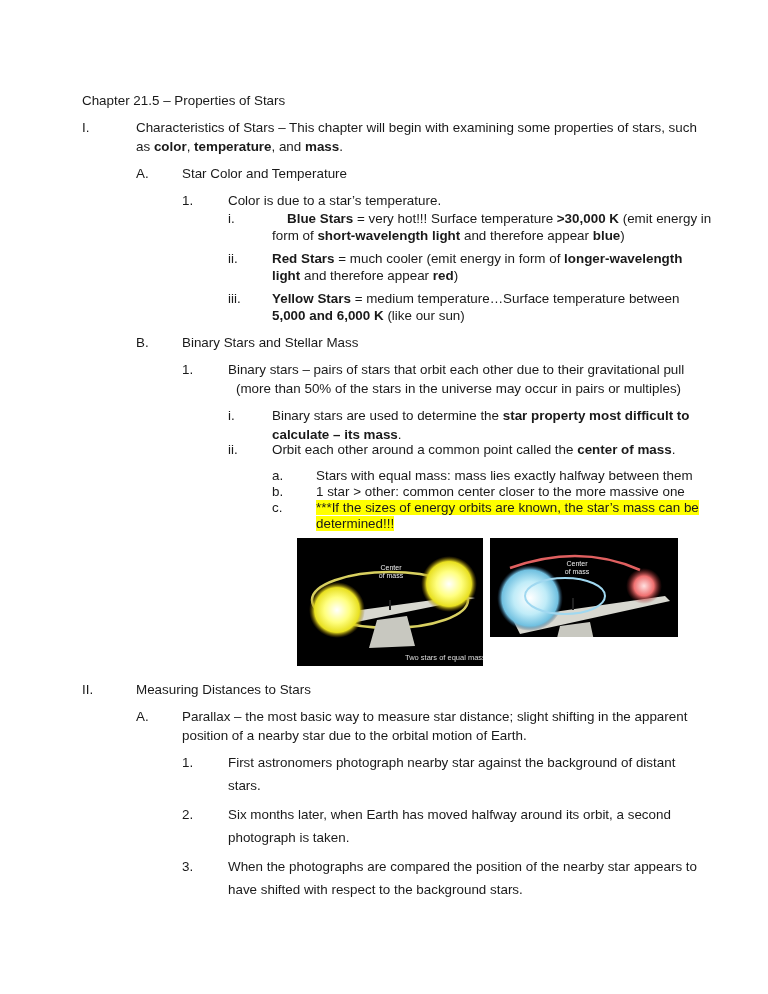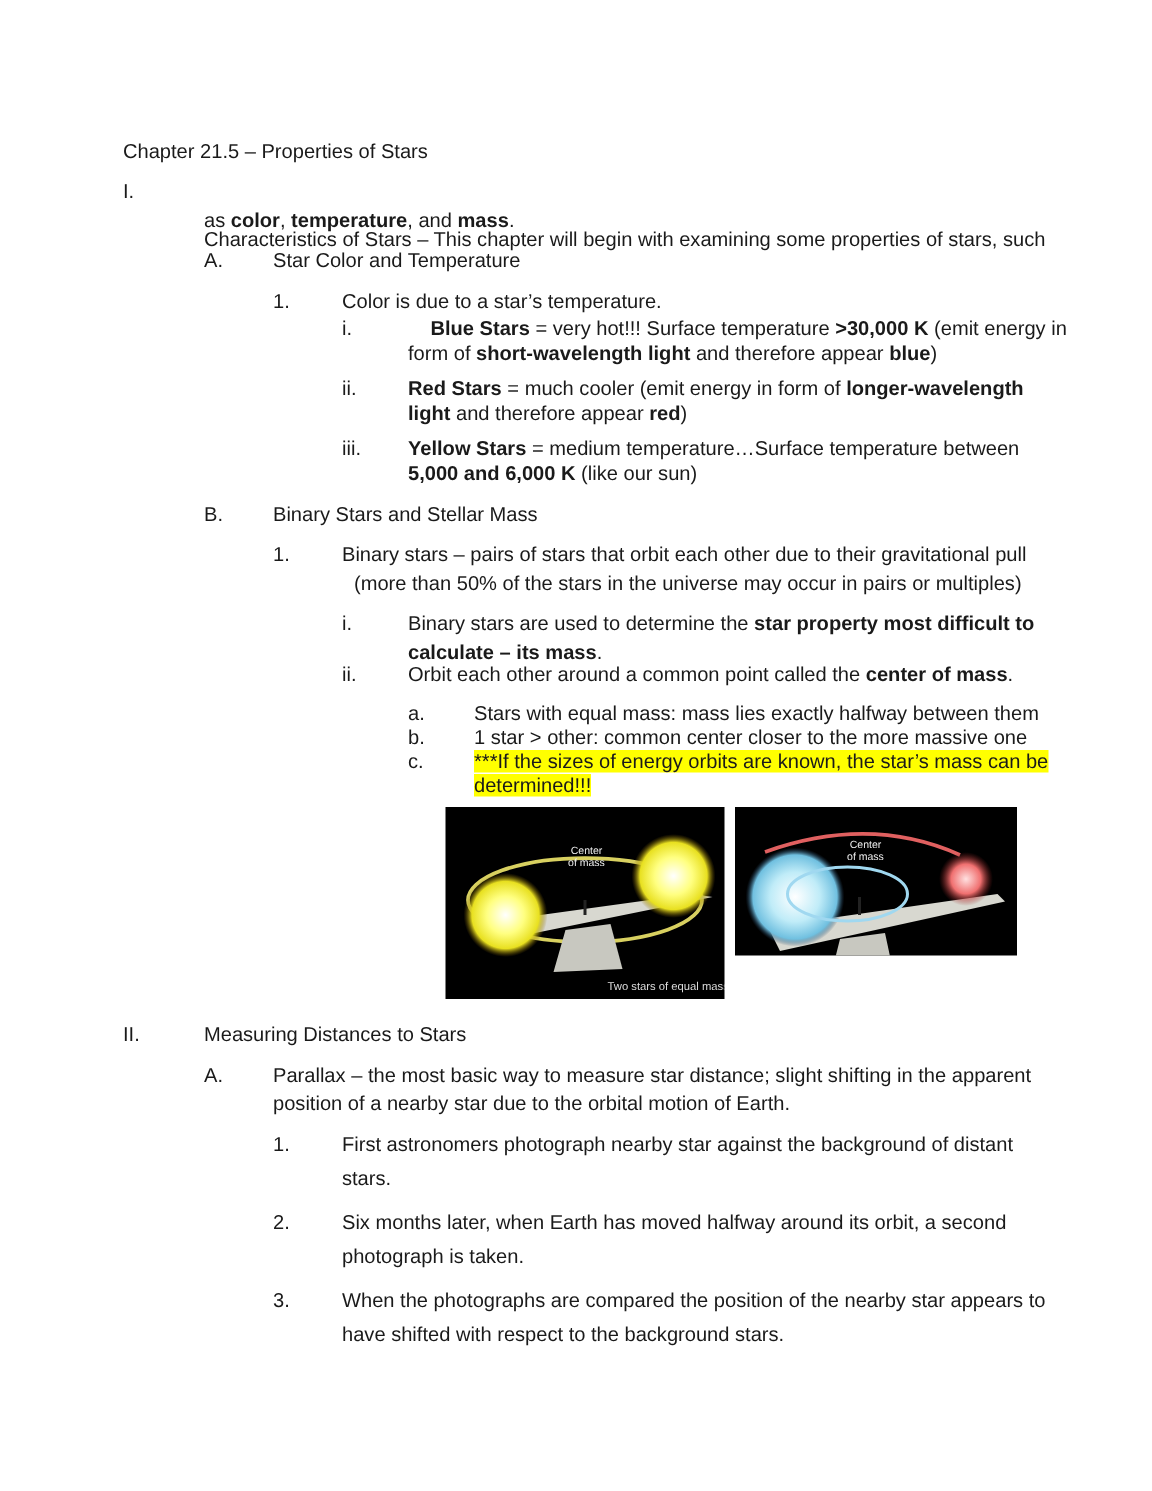--- a/index.html
+++ b/index.html
@@ -11,21 +11,21 @@
     .fig { position: absolute; background: #000; overflow: hidden; }
     .fig-cap { position: absolute; color: #ddd; font-size: 7.5px; white-space: nowrap; }
     .fig-lbl { position: absolute; color: #eee; font-size: 7px; text-align: center; line-height: 8px; }
   </style>
 </head>
 <body>
 
 <div class="line" style="left:82px;top:91px;">Chapter 21.5 – Properties of Stars</div>
 
 <div class="line" style="left:82px;top:118px;">I.</div>
-<div class="line" style="left:136px;top:118px;margin-top:32px;">Characteristics of Stars – This chapter will begin with examining some properties of stars, such</div>
+<div class="line" style="left:136px;top:118px;">Characteristics of Stars – This chapter will begin with examining some properties of stars, such</div>
 <div class="line" style="left:136px;top:137px;"><span>as </span><b>color</b><span>, </span><b>temperature</b><span>, and </span><b>mass</b><span>.</span></div>
 
 <div class="line" style="left:136px;top:164px;">A.</div>
 <div class="line" style="left:182px;top:164px;">Star Color and Temperature</div>
 
 <div class="line" style="left:182px;top:191px;">1.</div>
 <div class="line" style="left:228px;top:191px;">Color is due to a star’s temperature.</div>
 
 <div class="line" style="left:228px;top:209px;">i.</div>
 <div class="line" style="left:272px;top:209px;padding-left:15px;"><b>Blue Stars</b><span> = very hot!!! Surface temperature </span><b>&gt;30,000 K</b><span> (emit energy in</span></div>

